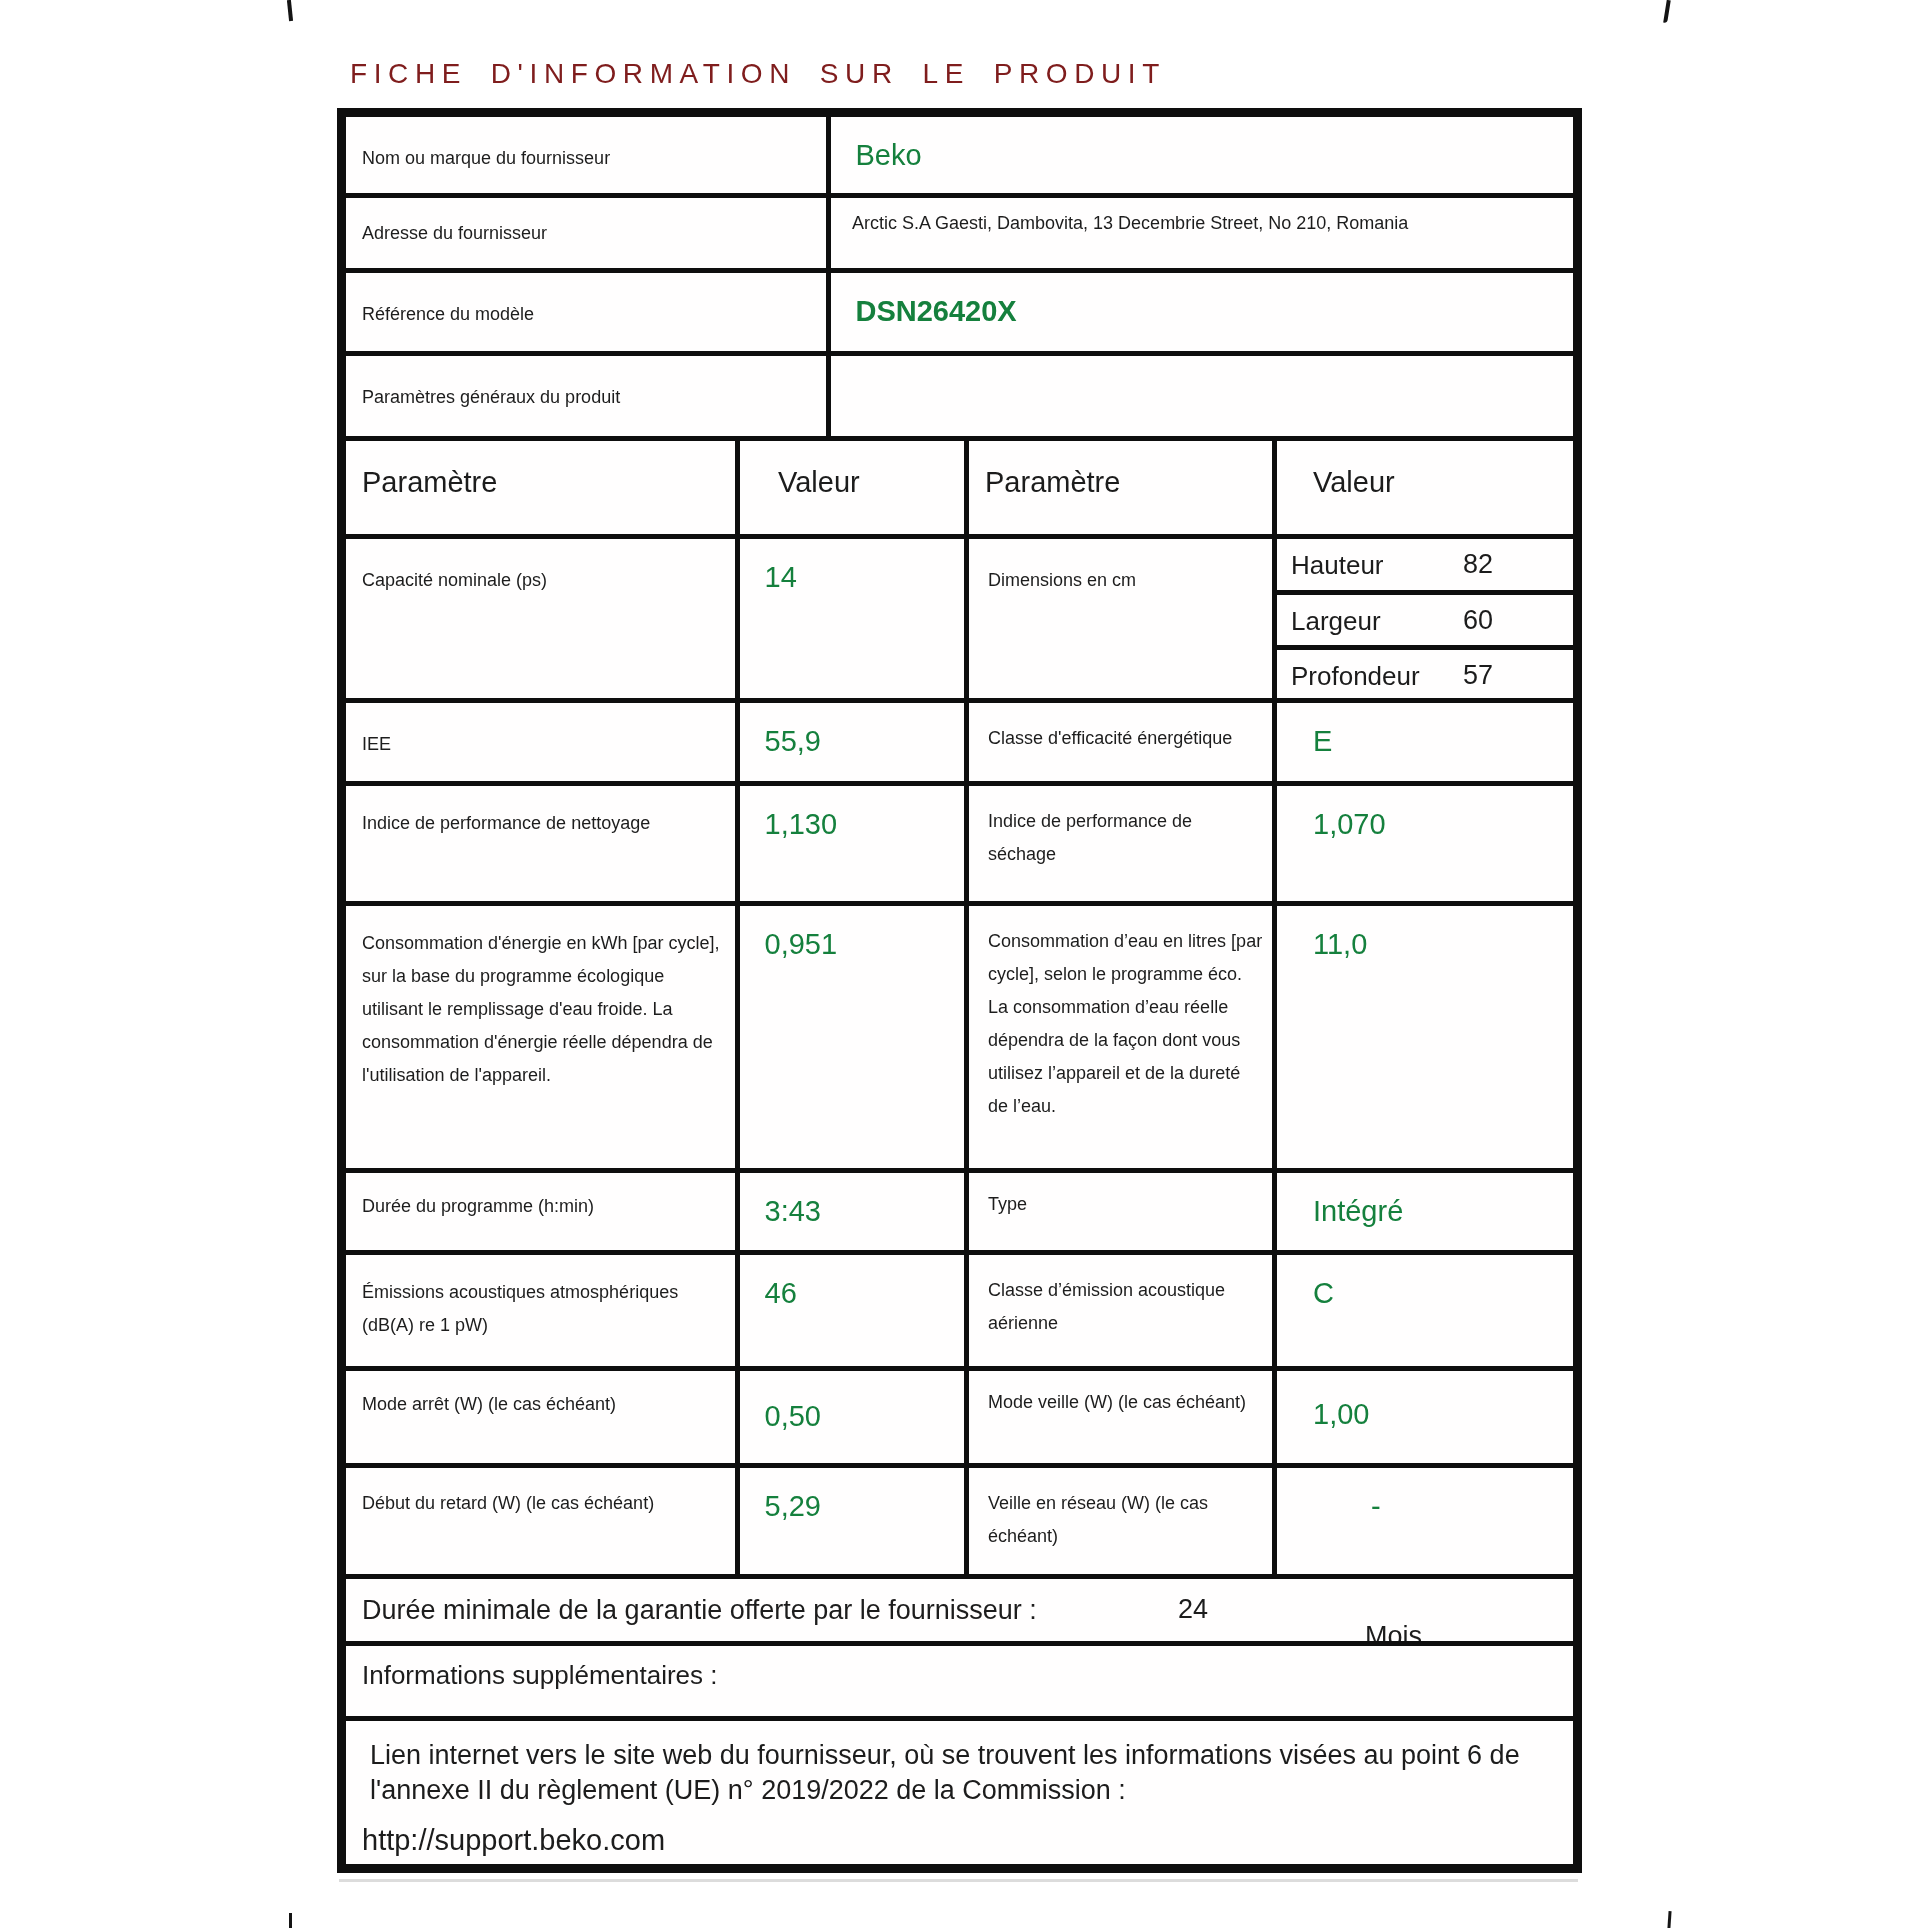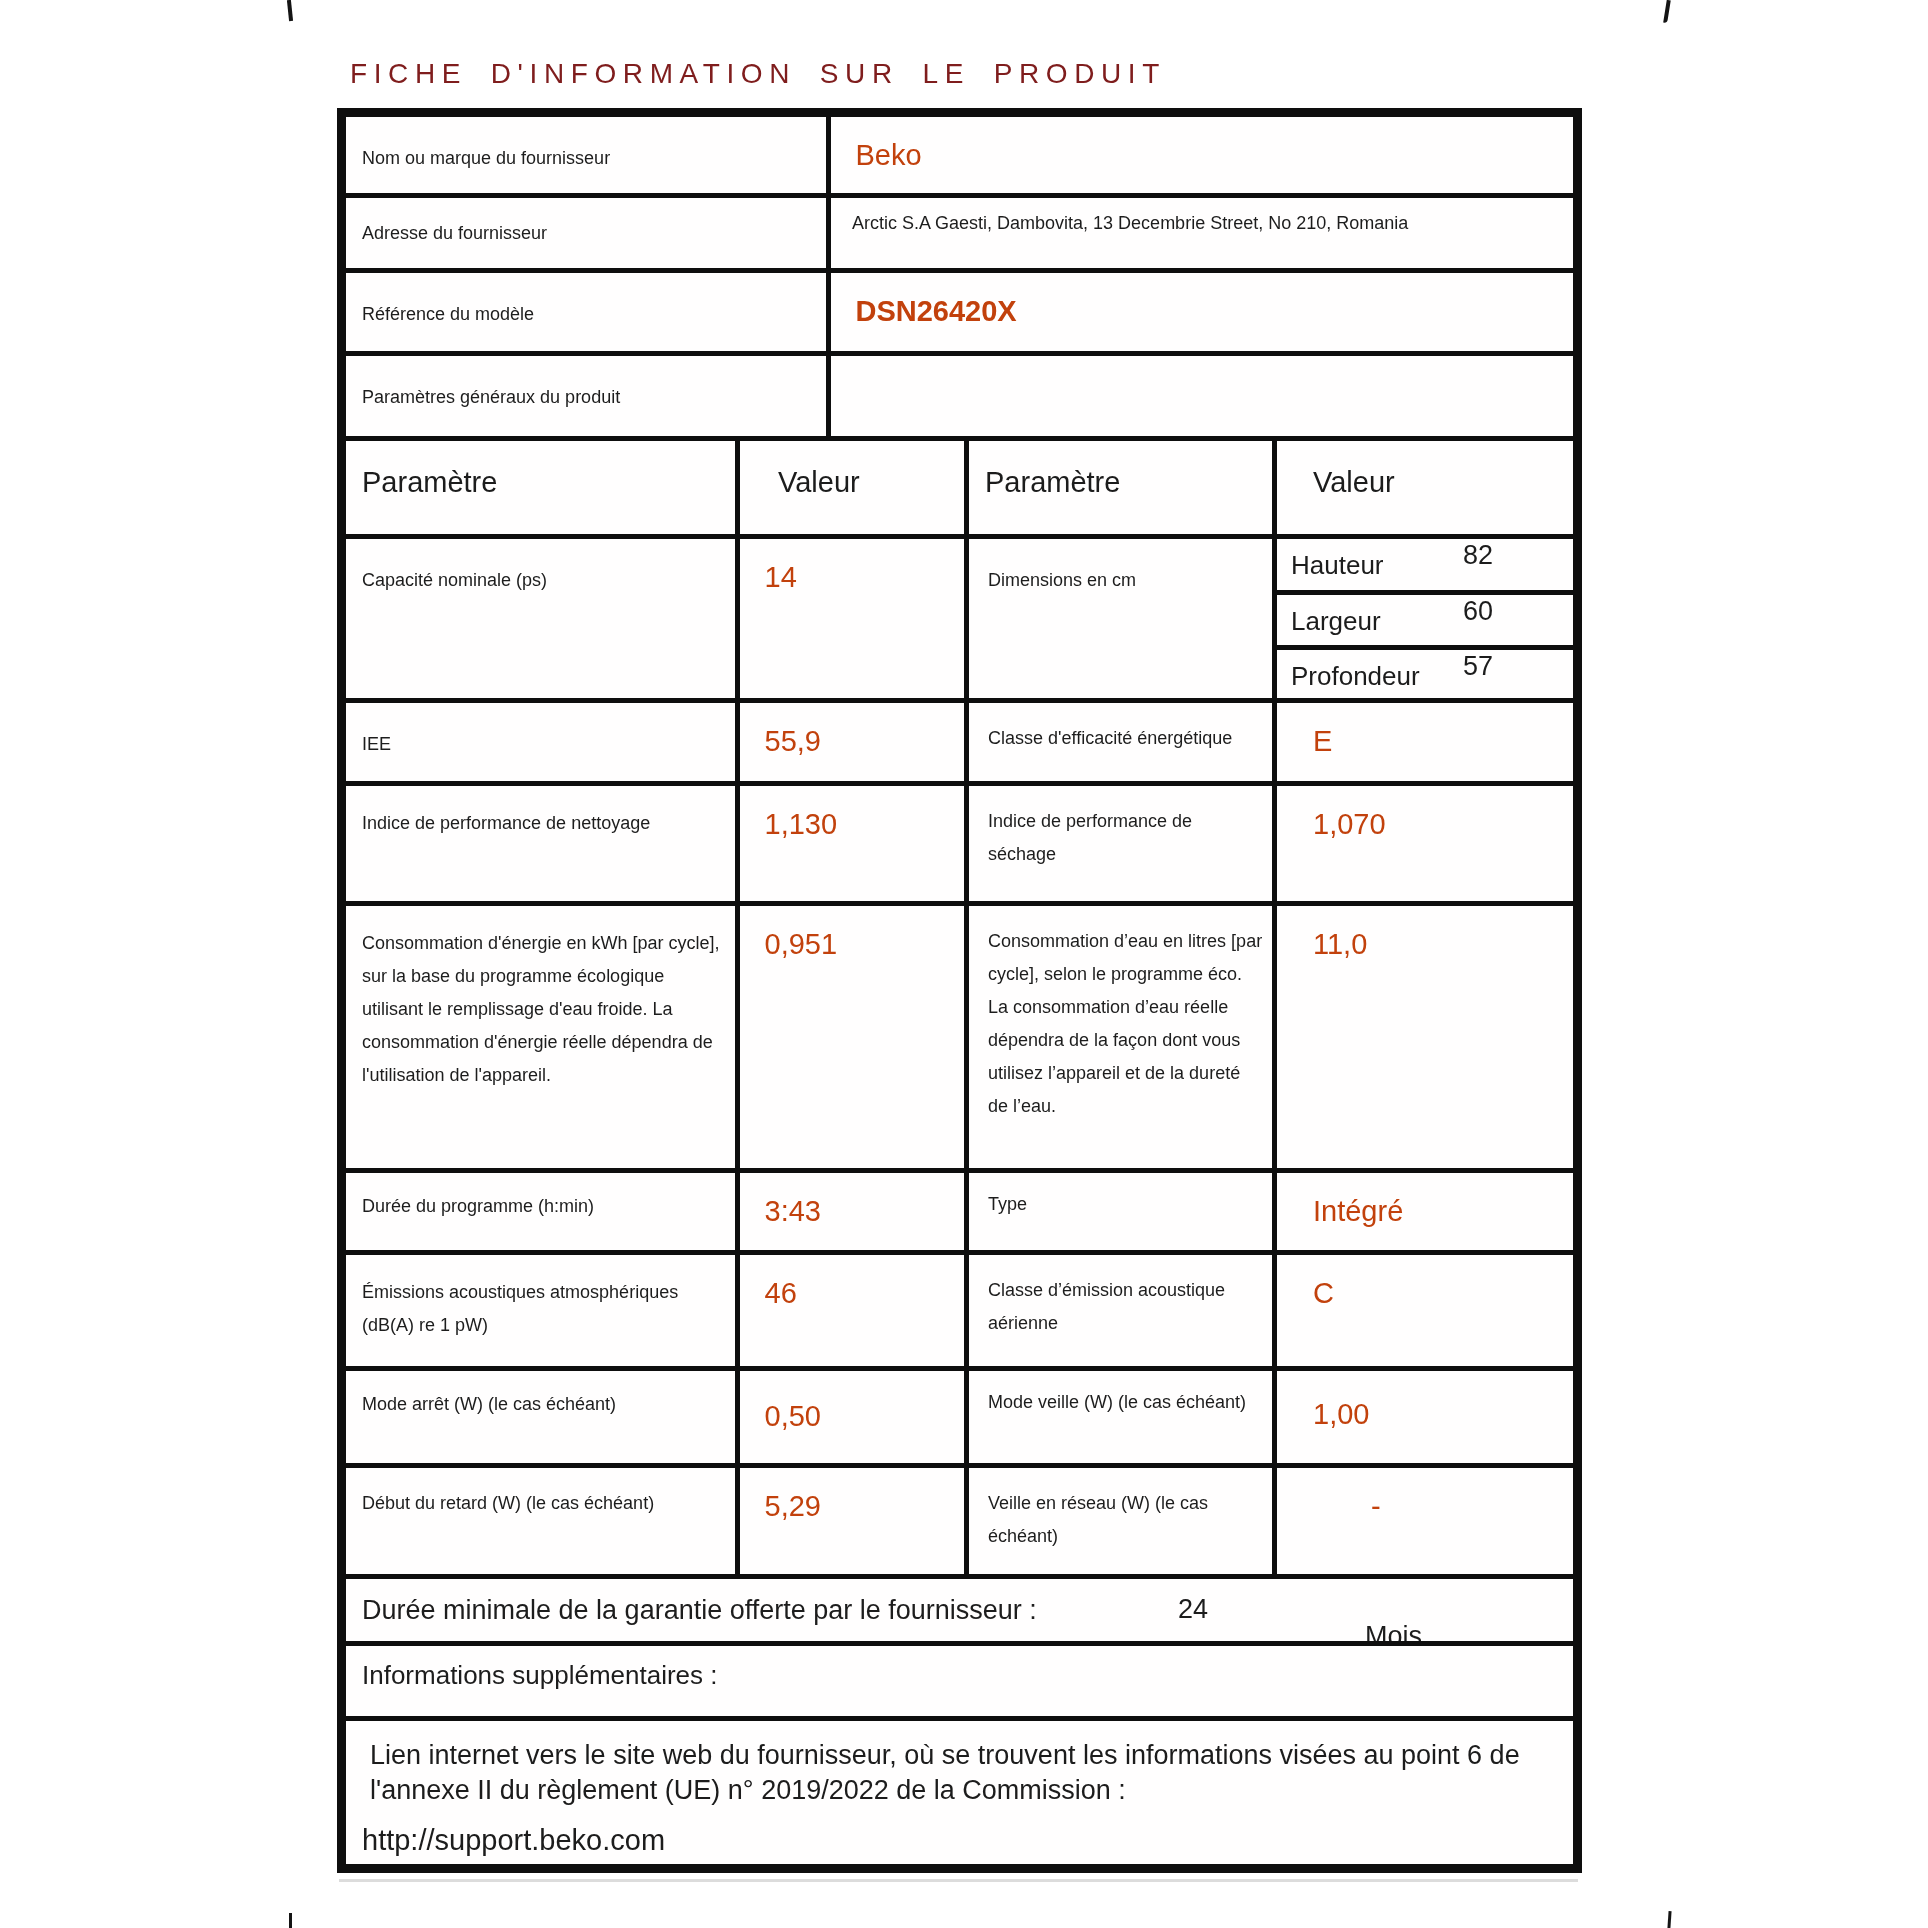--- a/index.html
+++ b/index.html
@@ -17,32 +17,32 @@
   .doc-table {
     position:absolute; left:337px; top:108px;
     width:1237px; border-collapse:collapse; table-layout:fixed;
     border:9.4px solid #0e0e0e; background:#fffefe;
   }
   .doc-table td {
     border:5.6px solid #0e0e0e; vertical-align:top;
     overflow:hidden;
   }
   .lbl { font-size:18px; line-height:33px; color:#1d1d1d; }
-  .val { font-size:29px; line-height:34px; color:#c2410c; }
+  .val { font-size:29px; line-height:34px; color:#15803d; }
   .bold { font-weight:bold; }
   td.c-label  { padding:24.5px 7.5px 7.5px 16px; }
   td.c-label2 { padding:19px 9.4px 7.5px 19px; }
   td.c-value  { padding:21px 7.5px 7.5px 24.5px; }
   td.c-value2 { padding:21px 7.5px 7.5px 36px; }
   td.addr     { padding:9.4px 7.5px 7.5px 21px; }
   td.hdr      { padding:24.5px 7.5px 7.5px 16px; font-size:29px; }
   td.hdr-v    { padding:24.5px 7.5px 7.5px 38px; font-size:29px; }
   td.dim-cell { padding:0; position:relative; }
   .dim-inner  { position:relative; padding:11.3px 0 0 14px; font-size:26px; }
-  .dim-value  { position:absolute; left:186px; top:1px; font-size:27px;text-align:right; }
+  .dim-value  { position:absolute; left:186px; top:10px; font-size:27px;text-align:right; }
   td.full-row { position:relative; padding:15px 7.5px 7.5px 16px; }
   .warranty-num  { position:absolute; left:832px;  top:15px; font-size:27px; }
   .warranty-unit { position:absolute; left:1019px; top:15px; font-size:27px;margin-top:27px; }
   .link-par { font-size:27px; line-height:35px; margin:8px; width:1196px; }
   .link-url { font-size:29px; margin-top:7.5px; color:#1c1c1c; text-decoration:none; display:inline-block; }
   td.dash-cell { padding:21px 7.5px 7.5px 94px; }
   .ghost-line {
     position:absolute; left:339px; top:1879px; width:1239px; height:2.8px;
     background:#dcdcdc;
   }

